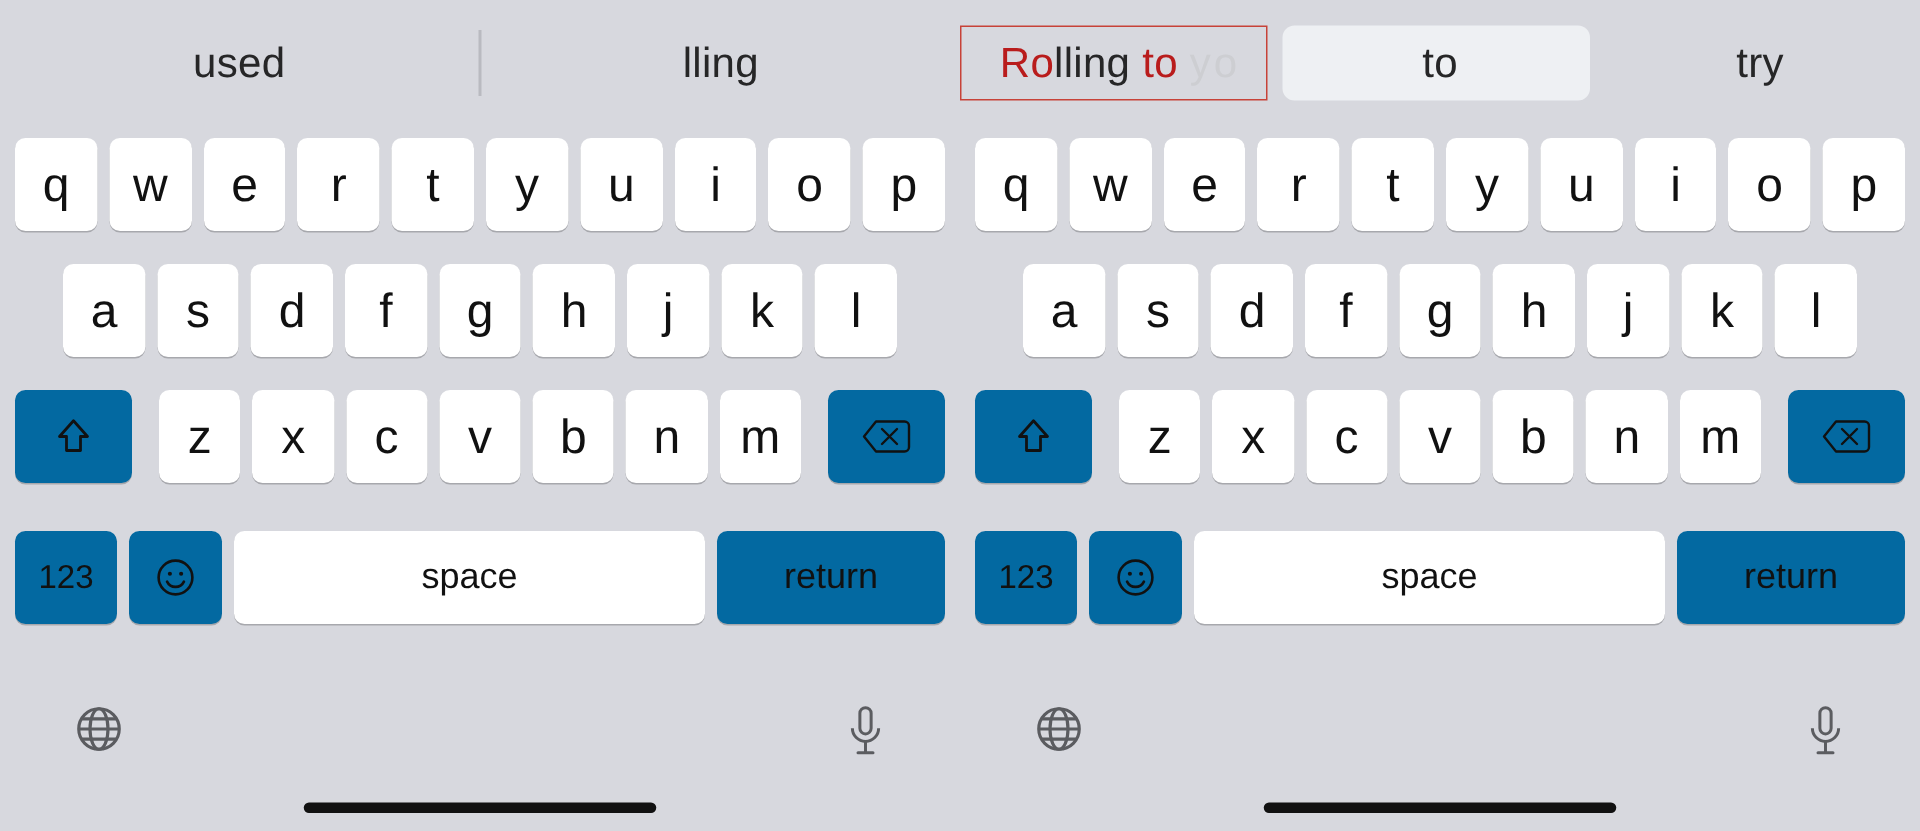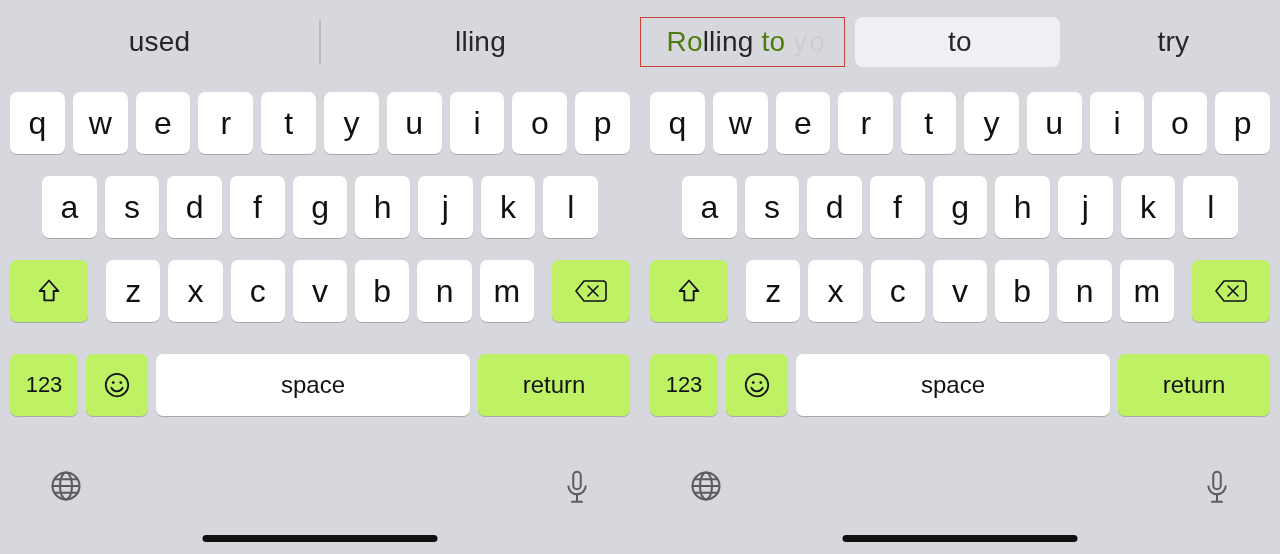--- a/index.html
+++ b/index.html
@@ -34,33 +34,33 @@
     width: 1px; background: #b9bac0; margin: 10px 0;
   }
   .sug-highlight {
     position: absolute; top: 17px; height: 50px;
     border: 1px solid #c74238;
   }
   .sug-pill {
     position:absolute; top:17px; height:50px;
     background:#eef0f3; border-radius:8px;
   }
-  .sug .dim { color:#4d7c0f; }
+  .sug .dim { color:#b91c1c; }
   .sug .dim2 { color:#cdced2; letter-spacing:2px; }
 
   
   .row { position: absolute; left:0; width:640px; display:flex; }
   .key {
     background:#ffffff; border-radius:7px;
     box-shadow: 0 1px 0 rgba(0,0,0,0.22);
     display:flex; align-items:center; justify-content:center;
     font-size:32px; color:#111; height:62px;
     cursor:pointer; user-select:none;
   }
-  .graykey { background:#bef264; color:#111; }
+  .graykey { background:#0369a1; color:#111; }
 
   
   .row1 { top:92px; padding:0 10px; gap:8px; }
   .row1 .key { flex:1 1 0; }
 
   
   .row2 { top:176px; padding:0 42px; gap:8px; }
   .row2 .key { flex:1 1 0; }
 
   

